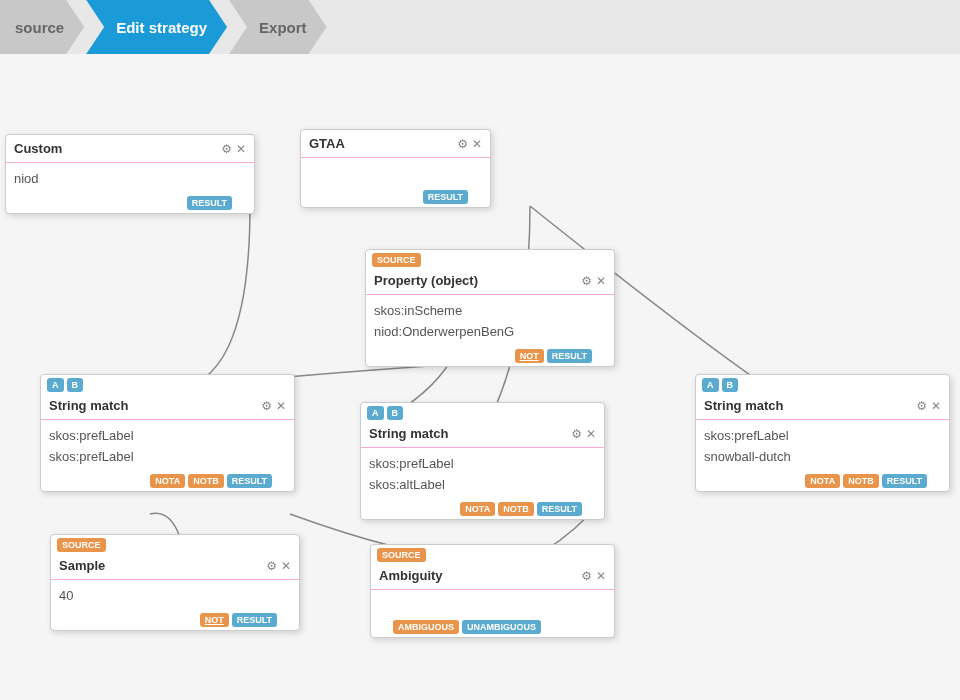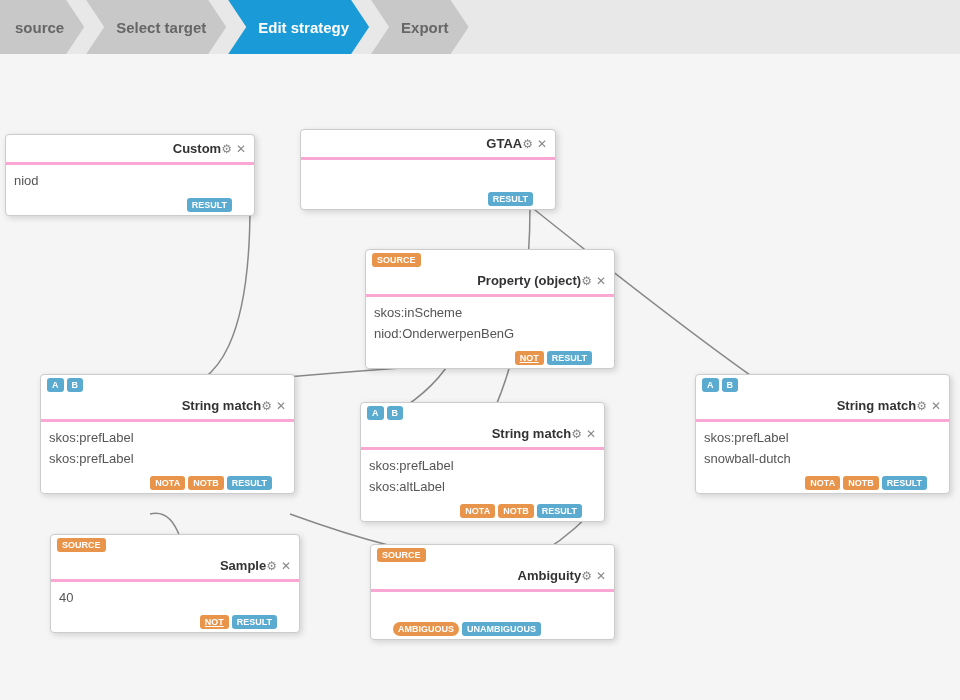--- a/index.html
+++ b/index.html
@@ -52,23 +52,23 @@
       position: absolute;
       background: white;
       border: 1px solid #ccc;
       border-radius: 4px;
       min-width: 140px;
       box-shadow: 2px 2px 6px rgba(0,0,0,0.15);
     }
     .node-header {
       display: flex;
       align-items: center;
-      justify-content: flex-end;
+      justify-content: space-between;
       padding: 6px 8px;
-      border-bottom: 3px solid #f9a8d4;
+      border-bottom: 1px solid #f9a8d4;
     }
     .node-title {
       font-size: 13px;
       font-weight: bold;
       color: #333;
     }
     .node-icons {
       display: flex;
       gap: 4px;
     }
@@ -96,21 +96,21 @@
       cursor: pointer;
       text-transform: uppercase;
     }
     .badge-result { background: #5aabcf; }
     .badge-not { background: #e8944a; text-decoration: underline; }
     .badge-source { background: #e8944a; }
     .badge-a { background: #5aabcf; }
     .badge-b { background: #5aabcf; }
     .badge-nota { background: #e8944a; }
     .badge-notb { background: #e8944a; }
-    .badge-ambiguous { background: #e8944a; border-radius: 7px; }
+    .badge-ambiguous { background: #e8944a; }
     .badge-unambiguous { background: #5aabcf; }
 
     .badge-row {
       display: flex;
       gap: 3px;
       align-items: center;
     }
 
     
     .connector-svg {
@@ -134,23 +134,20 @@
       gap: 3px;
     }
   </style>
 </head>
 <body>
 
 <div class="nav-bar">
   <div class="nav-step inactive">
     <span>source</span>
   </div>
-  <div class="nav-step inactive">
-    <span>Select target</span>
-  </div>
   <div class="nav-step active">
     <span>Edit strategy</span>
   </div>
   <div class="nav-step inactive">
     <span>Export</span>
   </div>
 </div>
 
 <div class="canvas">
 
@@ -182,21 +179,21 @@
       </div>
     </div>
     <div class="node-body">
       <div class="node-prop">niod</div>
     </div>
     <div class="node-connector-bottom">
       <span class="badge badge-result">RESULT</span>
     </div>
   </div>
 
-  <div class="node-card" style="left: 300px; top: 75px; width: 256px;">
+  <div class="node-card" style="left: 300px; top: 75px; width: 191px;">
     <div class="node-header">
       <span class="node-title">GTAA</span>
       <div class="node-icons">
         <span class="node-icon">⚙</span>
         <span class="node-icon">✕</span>
       </div>
     </div>
     <div class="node-body">
       <div style="height: 20px;"></div>
     </div>

